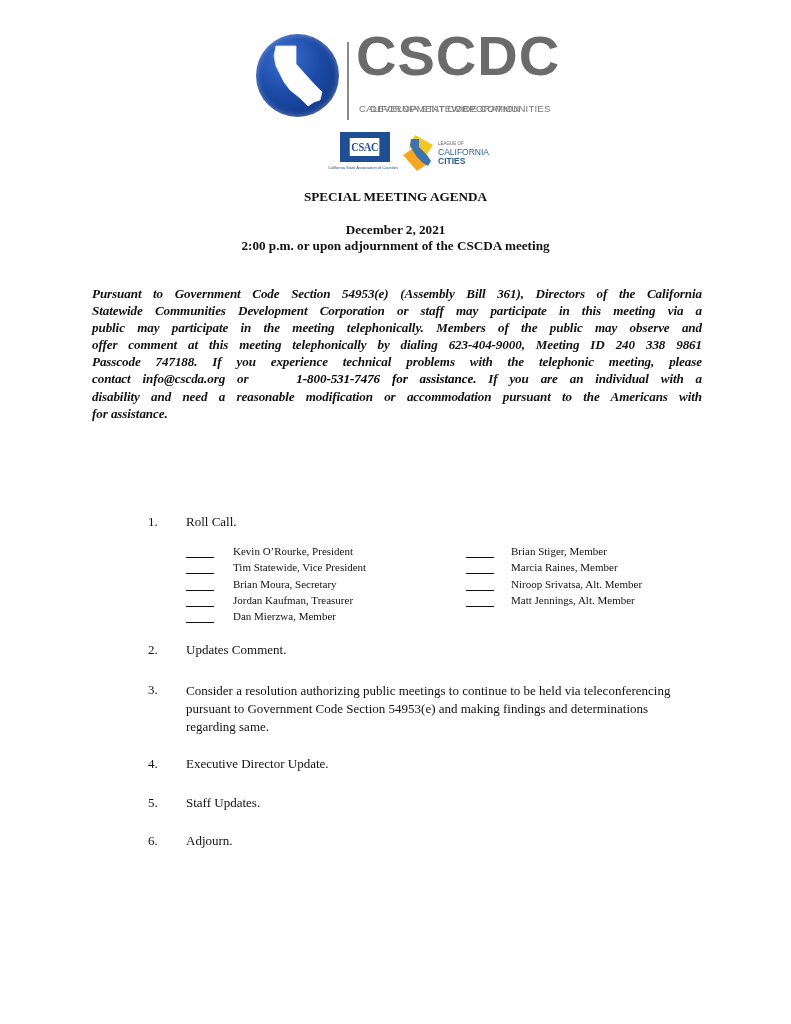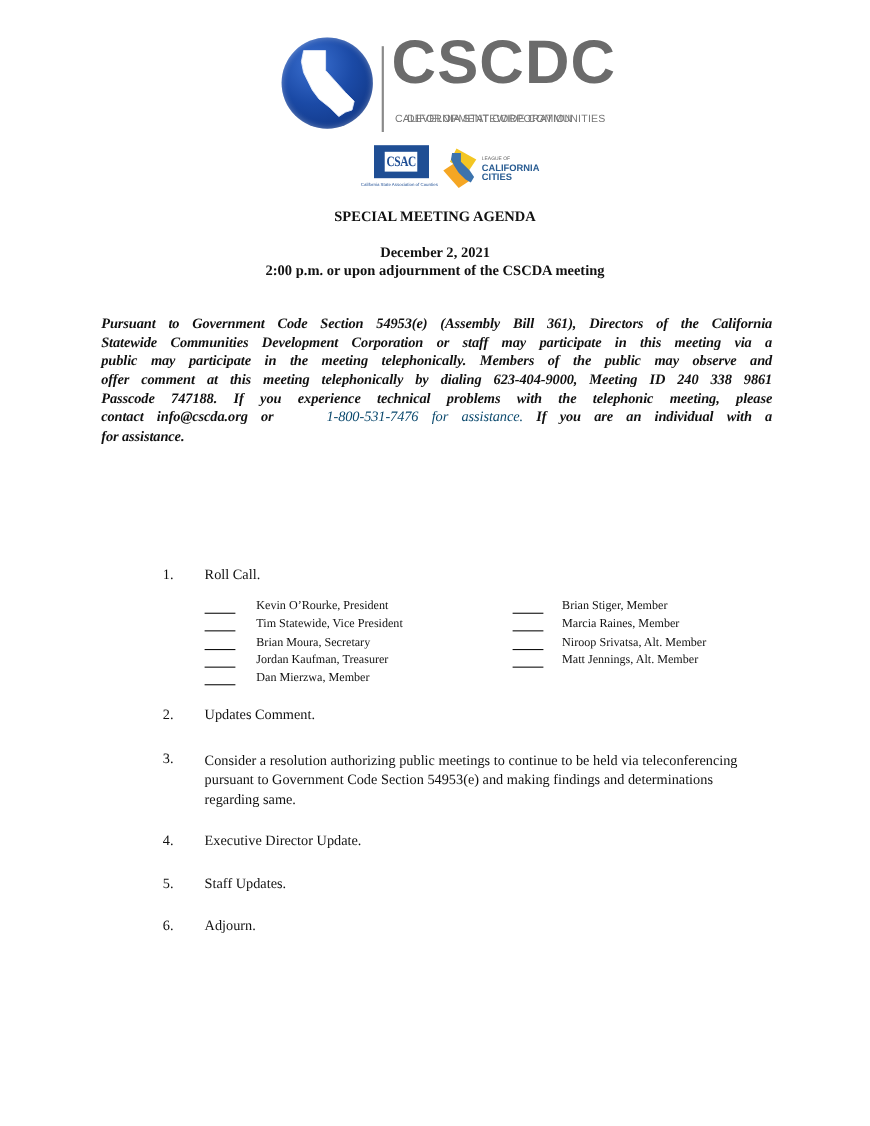--- a/index.html
+++ b/index.html
@@ -43,36 +43,36 @@
     .csac-caption {
       position: absolute; left: -6px; top: 33px; font-size: 4px; color: #1f4e94; white-space: nowrap;
       font-family: "Liberation Sans", sans-serif;
     }
     .lcc { left: 401px; top: 133px; width: 95px; height: 40px; }
     .lcc-text {
       position: absolute; left: 37px; font-family: "Liberation Sans", "DejaVu Sans", sans-serif;
       color: #2a5d93; line-height: 1; white-space: nowrap;
     }
     .lcc-text.t1 { top: 9px; font-size: 4.5px; color: #666; }
-    .lcc-text.t2 { top: 15px; font-size: 8.5px; font-weight: 700; }
+    .lcc-text.t2 { top: 15px; font-size: 8.5px; font-weight: 400; }
     .lcc-text.t3 { top: 24px; font-size: 8.5px; font-weight: 700; }
 
     
     .center-text { left: 0; width: 791px; text-align: center; font-weight: 700; font-size: 13.2px; white-space: nowrap; }
     .h-title { top: 189px; }
     .h-date { top: 222px; }
     .h-time { top: 238px; }
 
     
     .notice {
       left: 92px; top: 285px; width: 610px; font-style: italic; font-weight: 700;
       font-size: 13.1px; line-height: 17.1px; text-align: justify; text-align-last: left;
       letter-spacing: -0.1px;
     }
-    .notice .phone { color: #0c4a6e; font-weight: 400; margin-left: 36px; }
+    .notice .phone { color: #000000; font-weight: 700; margin-left: 36px; }
     .notice .line { display: block; text-align: justify; text-align-last: justify; }
     .notice .line.last { text-align-last: left; }
 
     
     .agenda-item { font-size: 13px; white-space: nowrap; line-height: 1; }
     .num { position: absolute; left: 148px; }
     .txt { position: absolute; left: 186px; }
     .blank {
       position: absolute; width: 28px; height: 0; border-bottom: 1.2px solid #111;
     }
@@ -116,20 +116,21 @@
 <div class="abs center-text h-date">December 2, 2021</div>
 <div class="abs center-text h-time">2:00 p.m. or upon adjournment of the CSCDA meeting</div>
 
 <div class="abs notice">
   <span class="line">Pursuant to Government Code Section 54953(e) (Assembly Bill 361), Directors of the California</span>
   <span class="line">Statewide Communities Development Corporation or staff may participate in this meeting via a</span>
   <span class="line">public may participate in the meeting telephonically. Members of the public may observe and</span>
   <span class="line">offer comment at this meeting telephonically by dialing 623-404-9000, Meeting ID 240 338 9861</span>
   <span class="line">Passcode 747188.  If you experience technical problems with the telephonic meeting, please</span>
   <span class="line"><span>contact info@cscda.org or </span><span class="phone">1-800-531-7476 for assistance.</span><span> If you are an individual with a</span></span>
+  <span class="line">disability and need a reasonable modification or accommodation pursuant to the Americans with</span>
   <span class="line last">for assistance.</span>
 </div>
 
 <div class="agenda-item">
   <span class="num" style="top:515px">1.</span>
   <span class="txt" style="top:515px">Roll Call.</span>
 </div>
 
 <div>
   <div class="blank" style="left:186px;top:557px"></div>

